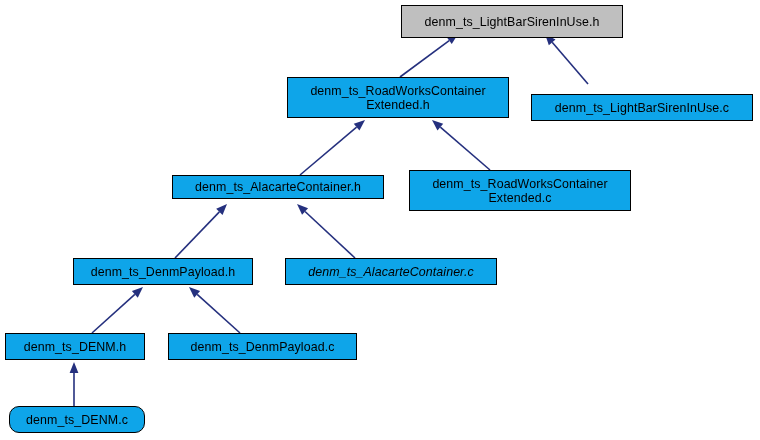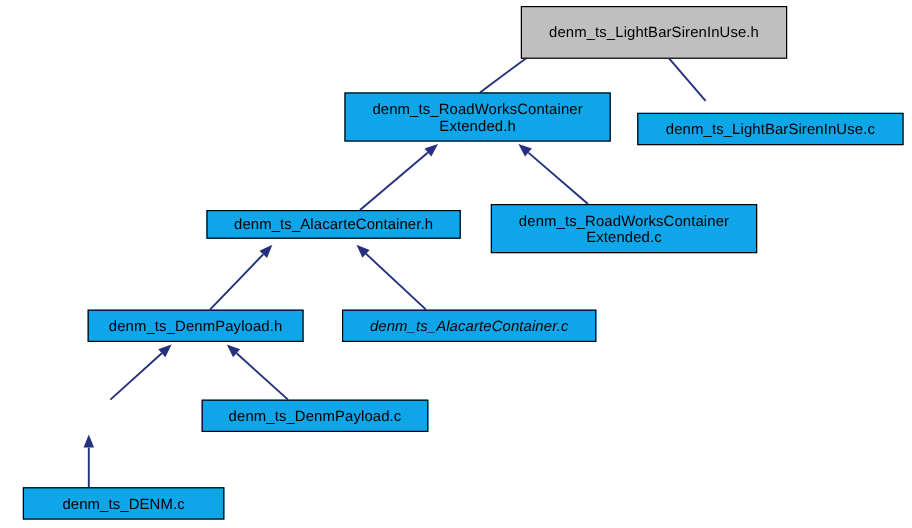--- a/index.html
+++ b/index.html
@@ -78,24 +78,25 @@
       </g>
       <g>
         <line x1="240" y1="333" x2="197.16826695925516" y2="294.36745647305366" stroke="#25307e" stroke-width="1.6"></line>
         <polygon points="189,287 200.11524954847664,291.1001496893516 194.2212843700337,297.6347632567557" fill="#25307e"></polygon>
       </g>
       <g>
         <line x1="74" y1="406" x2="74" y2="373" stroke="#25307e" stroke-width="1.6"></line>
         <polygon points="74,362 78.4,373 69.6,373" fill="#25307e"></polygon>
       </g>
     </svg>
-<div class="node highlight" style="left: 434px; top: 5px; width: 222px; height: 44px;">denm_ts_LightBarSirenInUse.h</div>
+<div class="node highlight" style="left: 401px; top: 5px; width: 222px; height: 33px;">denm_ts_LightBarSirenInUse.h</div>
     <div class="node" style="left: 287px; top: 77px; width: 222px; height: 41px;">denm_ts_RoadWorksContainer
 Extended.h</div>
     <div class="node" style="left: 531px; top: 84px; width: 222px; height: 27px; margin-top: 10px;">denm_ts_LightBarSirenInUse.c</div>
     <div class="node" style="left: 172px; top: 175px; width: 212px; height: 24px;">denm_ts_AlacarteContainer.h</div>
     <div class="node" style="left: 409px; top: 170px; width: 222px; height: 41px;">denm_ts_RoadWorksContainer
 Extended.c</div>
     <div class="node" style="left: 73px; top: 258px; width: 180px; height: 27px;">denm_ts_DenmPayload.h</div>
     <div class="node" style="left: 285px; top: 258px; width: 212px; height: 27px; font-style: italic;">denm_ts_AlacarteContainer.c</div>
+    <div class="node" style="left: 5px; top: 333px; width: 140px; height: 27px;">denm_ts_DENM.h</div>
     <div class="node" style="left: 168px; top: 333px; width: 189px; height: 27px;">denm_ts_DenmPayload.c</div>
-    <div class="node" style="left: 19px; top: 406px; width: 168px; height: 27px;">denm_ts_DENM.c</div>
+    <div class="node" style="left: 9px; top: 406px; width: 136px; height: 27px; border-radius: 10px;">denm_ts_DENM.c</div>
   </div>
 
 </body></html>

